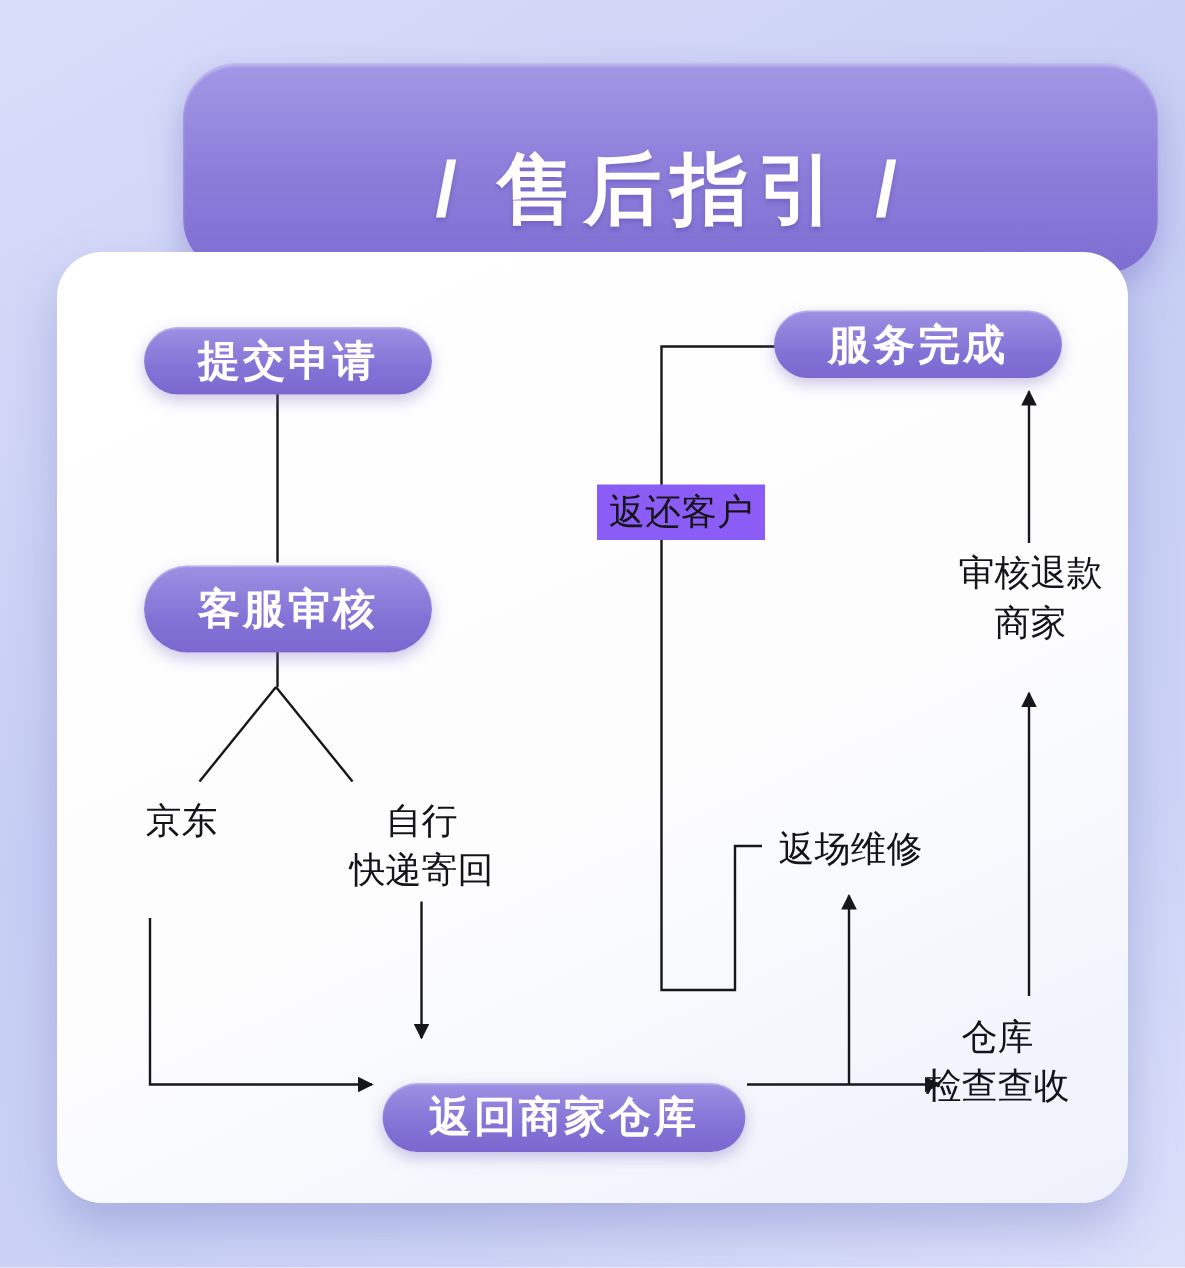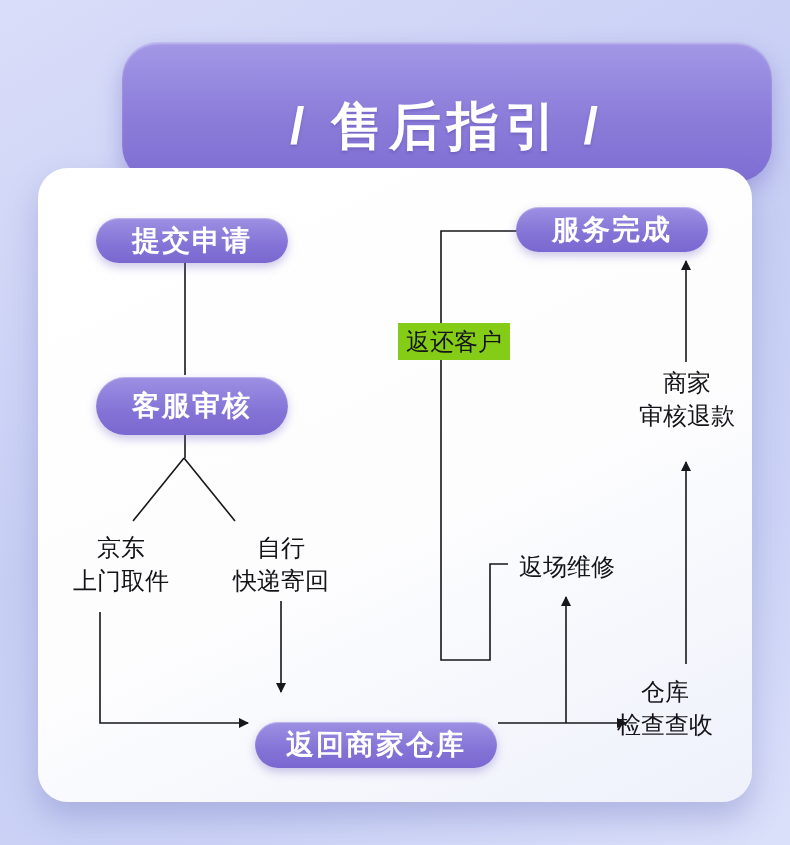--- a/index.html
+++ b/index.html
@@ -41,21 +41,21 @@
   #pill-done{left:516px;top:207px;width:192px;height:45px;}
   #pill-review{left:96px;top:377px;width:192px;height:58px;}
   #pill-warehouse{left:255px;top:722px;width:242px;height:46px;}
   .flow-label{
     position:absolute;z-index:4;color:#141418;font-size:24px;font-weight:500;
     text-align:center;line-height:33px;white-space:nowrap;
   }
   .flow-label .ln{display:block;}
   #label-jd{left:51px;top:531px;width:140px;}
   #label-self{left:211px;top:531px;width:140px;text-align:center;}
-  #label-return-customer{left:398px;top:323px;width:112px;background:#84cc16;padding:2px 0;}
+  #label-return-customer{left:398px;top:323px;width:112px;background:#8b5cf6;padding:2px 0;}
   #label-repair{left:512px;top:550px;width:110px;}
   #label-refund{left:617px;top:366px;width:140px;}
   #label-check{left:595px;top:675px;width:140px;}
 </style>
 </head>
 <body>
 
 <div id="stage">
 
   <div class="banner">
@@ -94,35 +94,34 @@
   <div class="pill" id="pill-review">
     <span>客服审核</span>
   </div>
 
   <div class="pill" id="pill-warehouse">
     <span>返回商家仓库</span>
   </div>
 
   <div class="flow-label" id="label-jd">
     <span class="ln">京东</span>
-    <span class="ln">上门取件</span>
   </div>
 
   <div class="flow-label" id="label-self">
     <span class="ln">自行</span>
     <span class="ln">快递寄回</span>
   </div>
 
   <div class="flow-label" id="label-return-customer">返还客户</div>
 
   <div class="flow-label" id="label-repair">返场维修</div>
 
   <div class="flow-label" id="label-refund">
+    <span class="ln">审核退款</span>
     <span class="ln">商家</span>
-    <span class="ln">审核退款</span>
   </div>
 
   <div class="flow-label" id="label-check">
     <span class="ln">仓库</span>
     <span class="ln">检查查收</span>
   </div>
 
 </div>
 
 </body></html>

